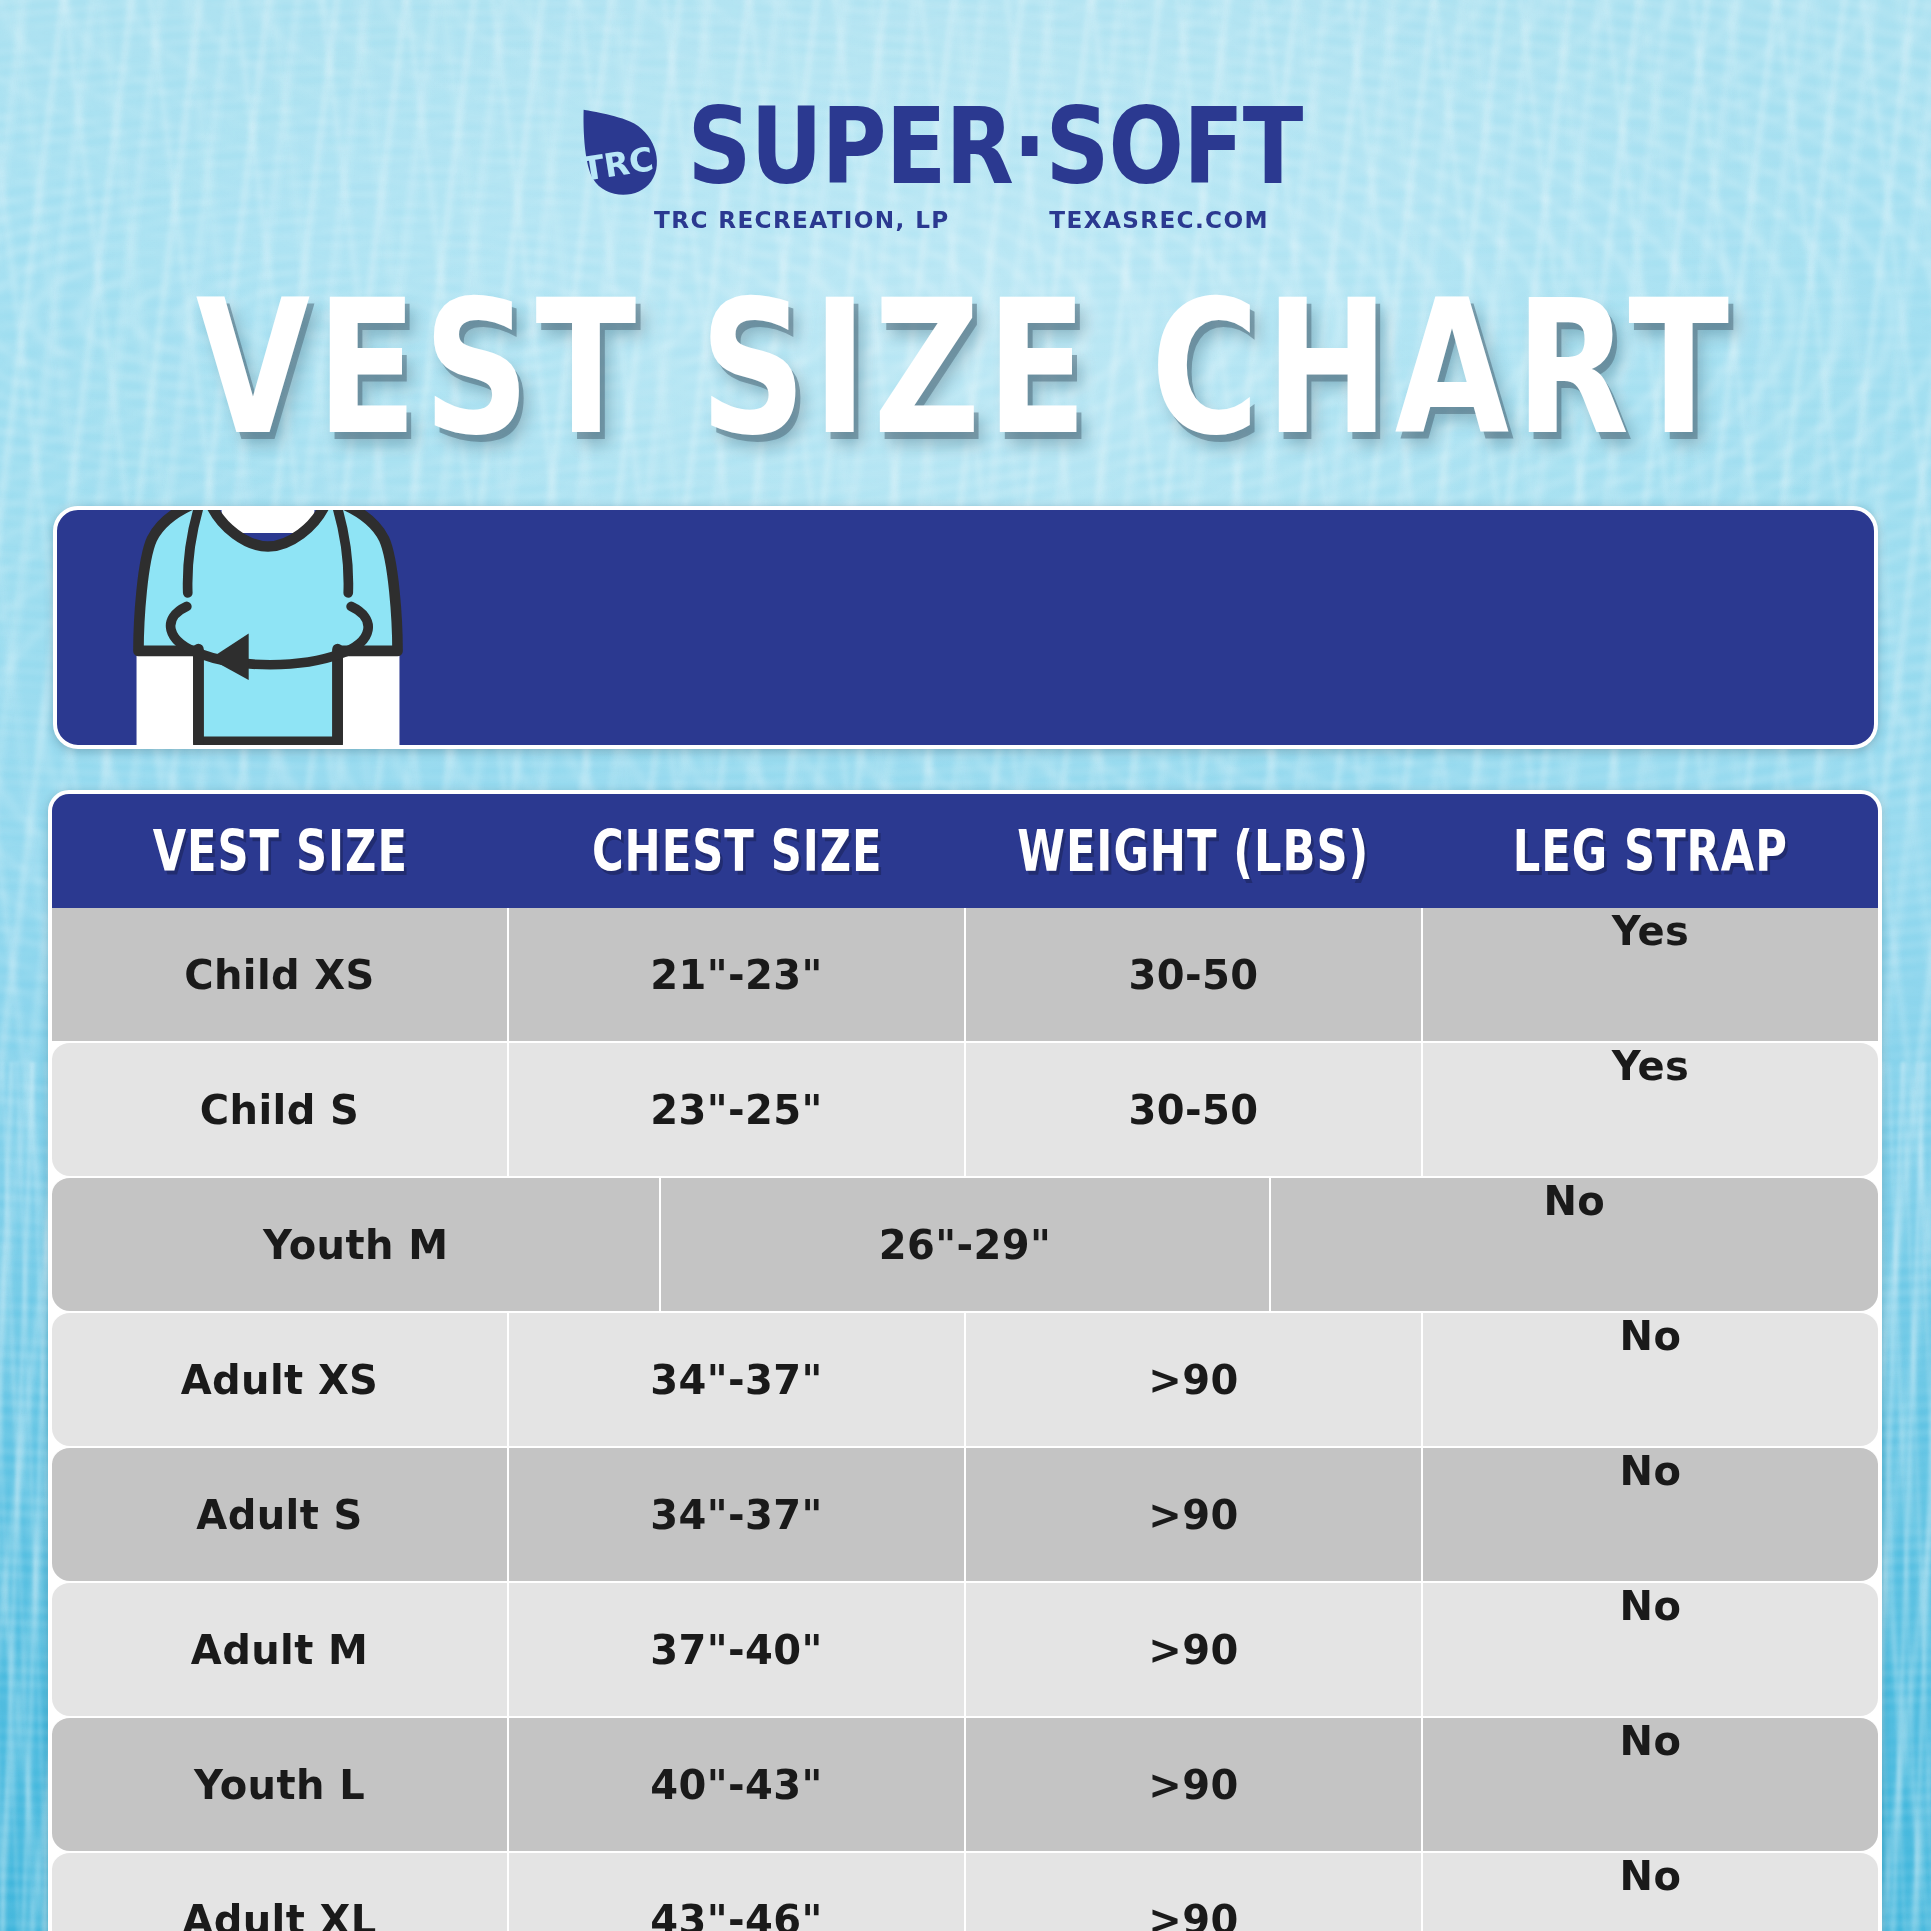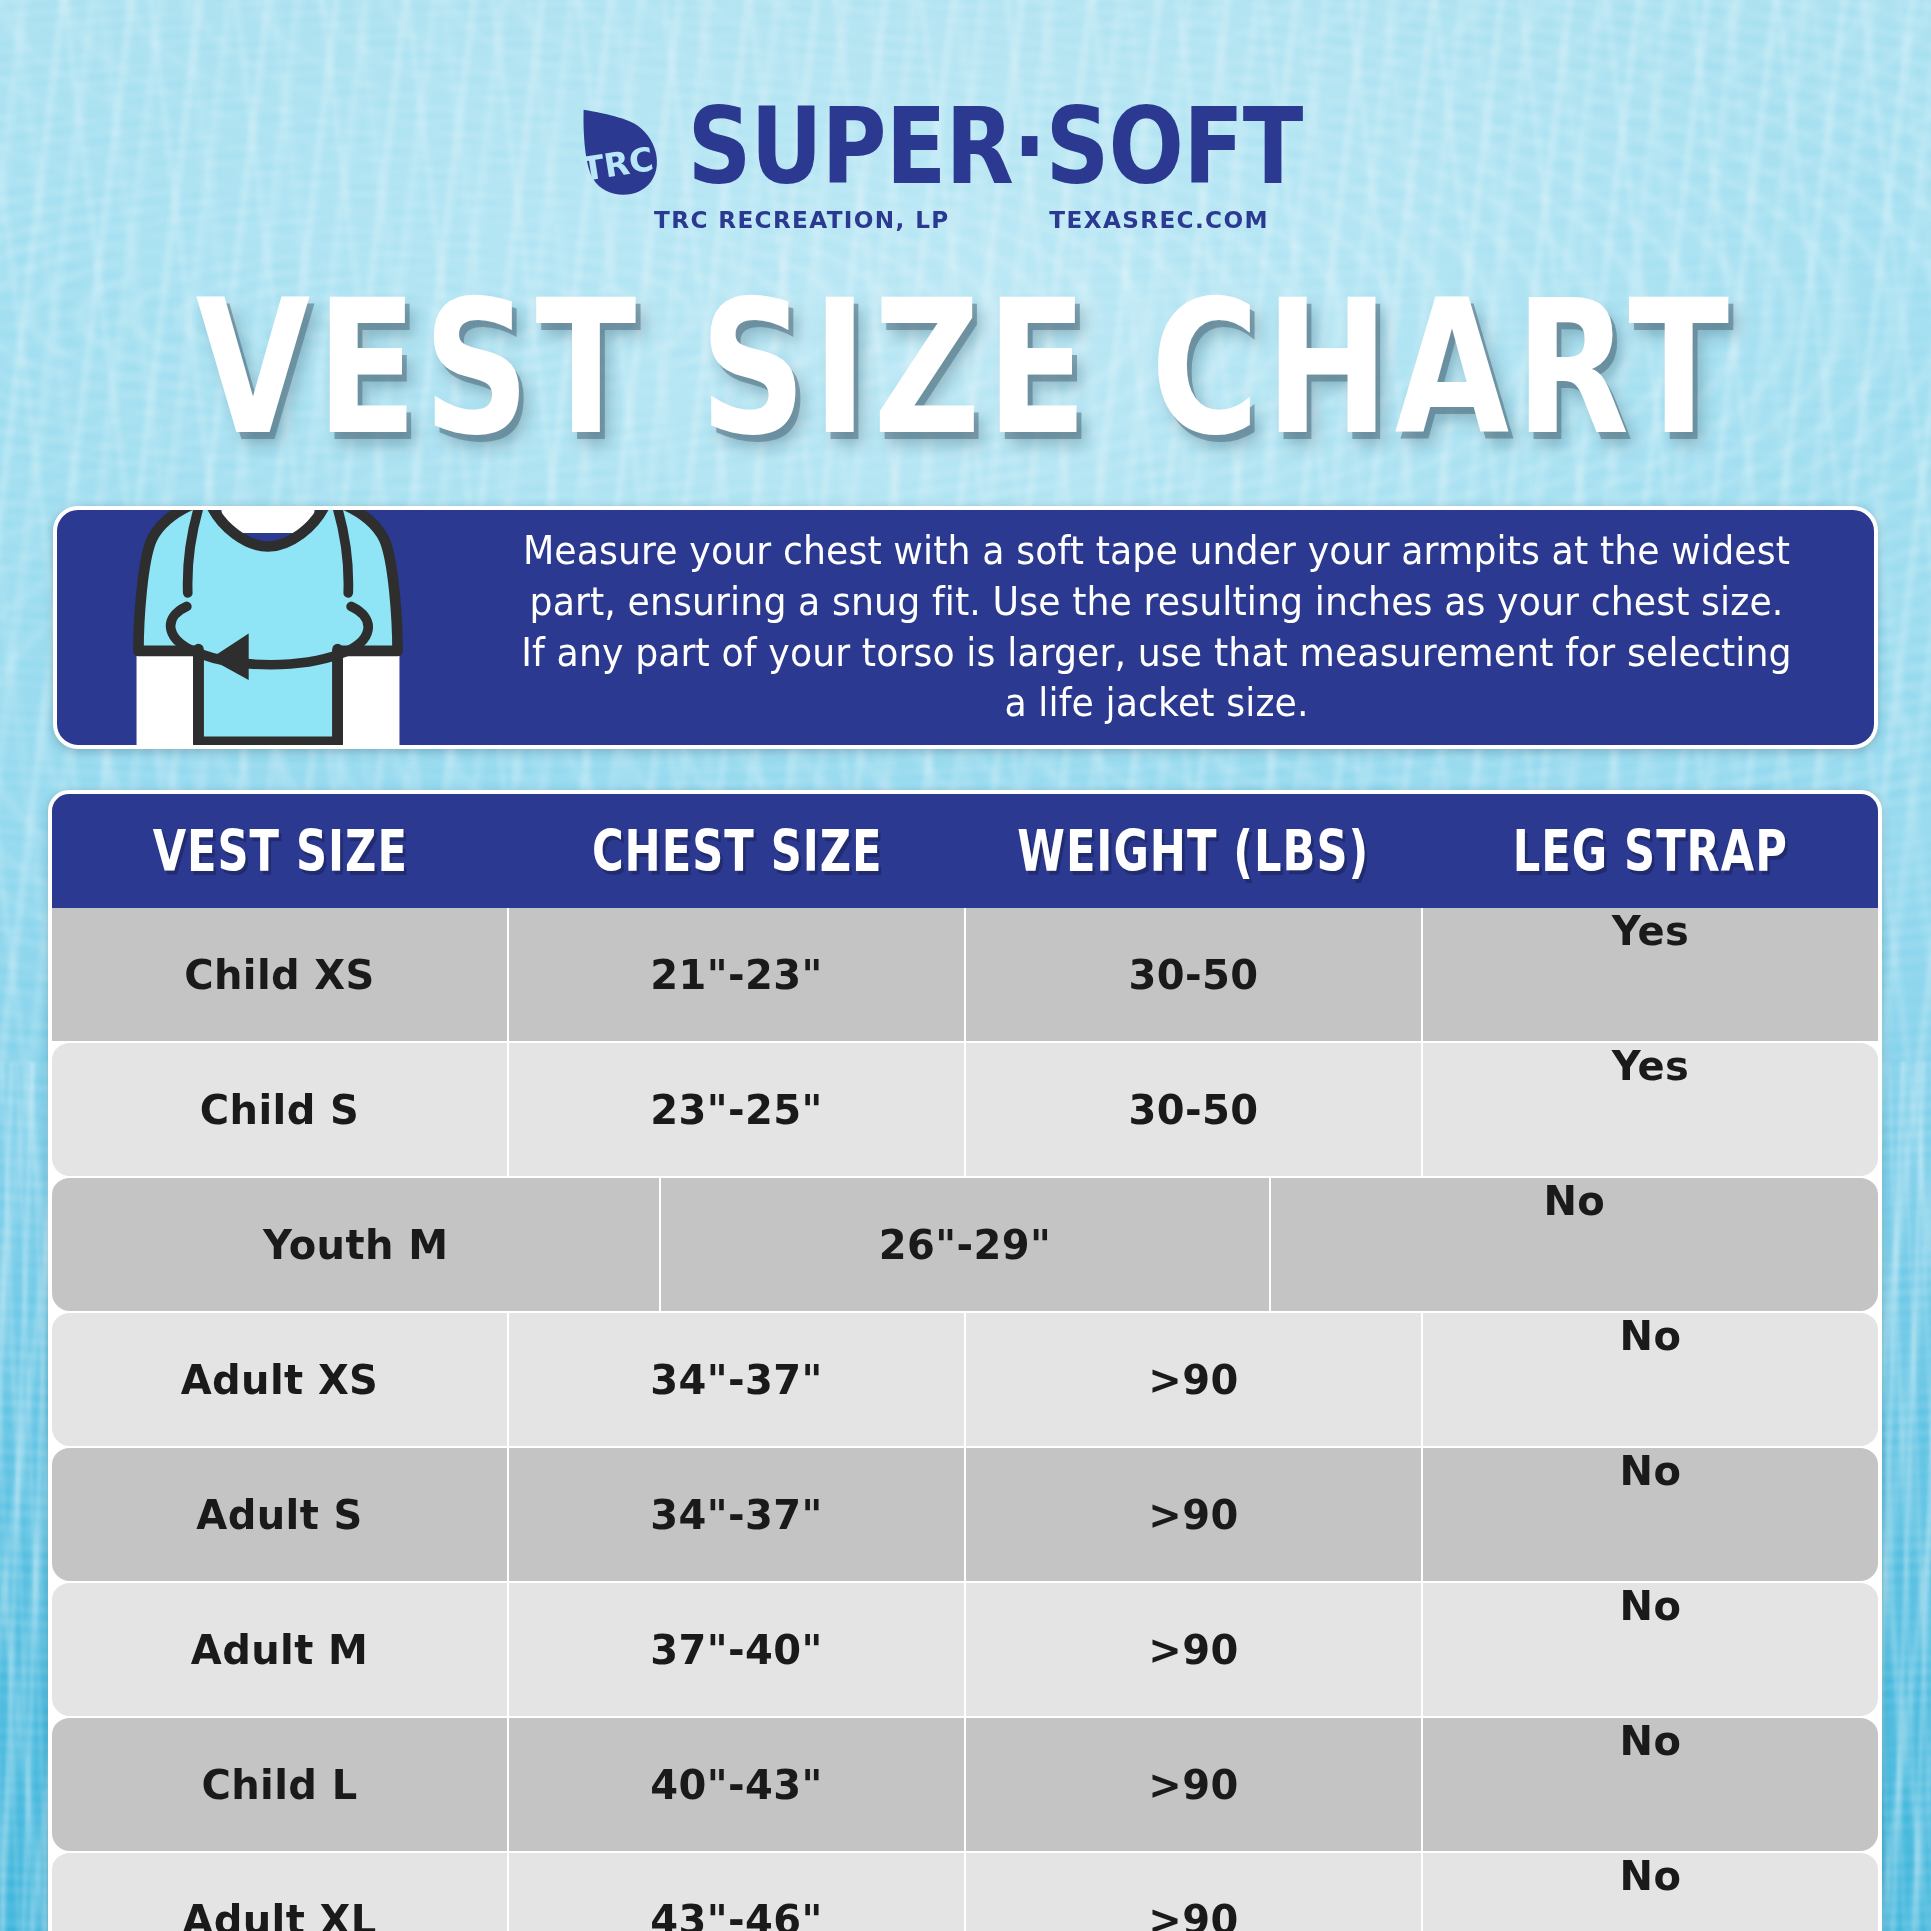--- a/index.html
+++ b/index.html
@@ -225,23 +225,20 @@
       <path d="M250 -2 C 260 30, 264 64, 263 92" fill="none" stroke="#2e2e2e" stroke-width="10" stroke-linecap="round"></path>
 
       <path d="M108 150 L108 250" fill="none" stroke="#2e2e2e" stroke-width="11" stroke-linecap="round"></path>
       <path d="M252 150 L252 250" fill="none" stroke="#2e2e2e" stroke-width="11" stroke-linecap="round"></path>
 
       <path d="M96 106 C 70 118, 74 142, 110 155 C 150 170, 215 170, 255 155 C 290 142, 292 118, 266 106" fill="none" stroke="#2e2e2e" stroke-width="10" stroke-linecap="round"></path>
       <polygon points="160,134 160,182 120,160" fill="#2e2e2e"></polygon>
     </svg>
   </div>
 
-  <div id="panel-text">
-    <p>Measure your chest with a soft tape under your armpits at the widest part, ensuring a snug fit. Use the resulting inches as your chest size. If any part of your torso is larger, use that measurement for selecting a life jacket size.</p>
-  </div>
 </div>
 
 <div id="table">
   <div class="thead">
     <div class="th">VEST SIZE</div>
     <div class="th">CHEST SIZE</div>
     <div class="th">WEIGHT (LBS)</div>
     <div class="th">LEG STRAP</div>
   </div>
   <div id="tbody">
@@ -274,21 +271,21 @@
         <div class="td">&gt;90</div>
         <div class="td">No</div>
       </div>
       <div class="trow even">
         <div class="td">Adult M</div>
         <div class="td">37"-40"</div>
         <div class="td">&gt;90</div>
         <div class="td">No</div>
       </div>
       <div class="trow odd">
-        <div class="td">Child L</div>
+        <div class="td">Youth L</div>
         <div class="td">40"-43"</div>
         <div class="td">&gt;90</div>
         <div class="td">No</div>
       </div>
       <div class="trow even">
         <div class="td">Adult XL</div>
         <div class="td">43"-46"</div>
         <div class="td">&gt;90</div>
         <div class="td">No</div>
       </div>

